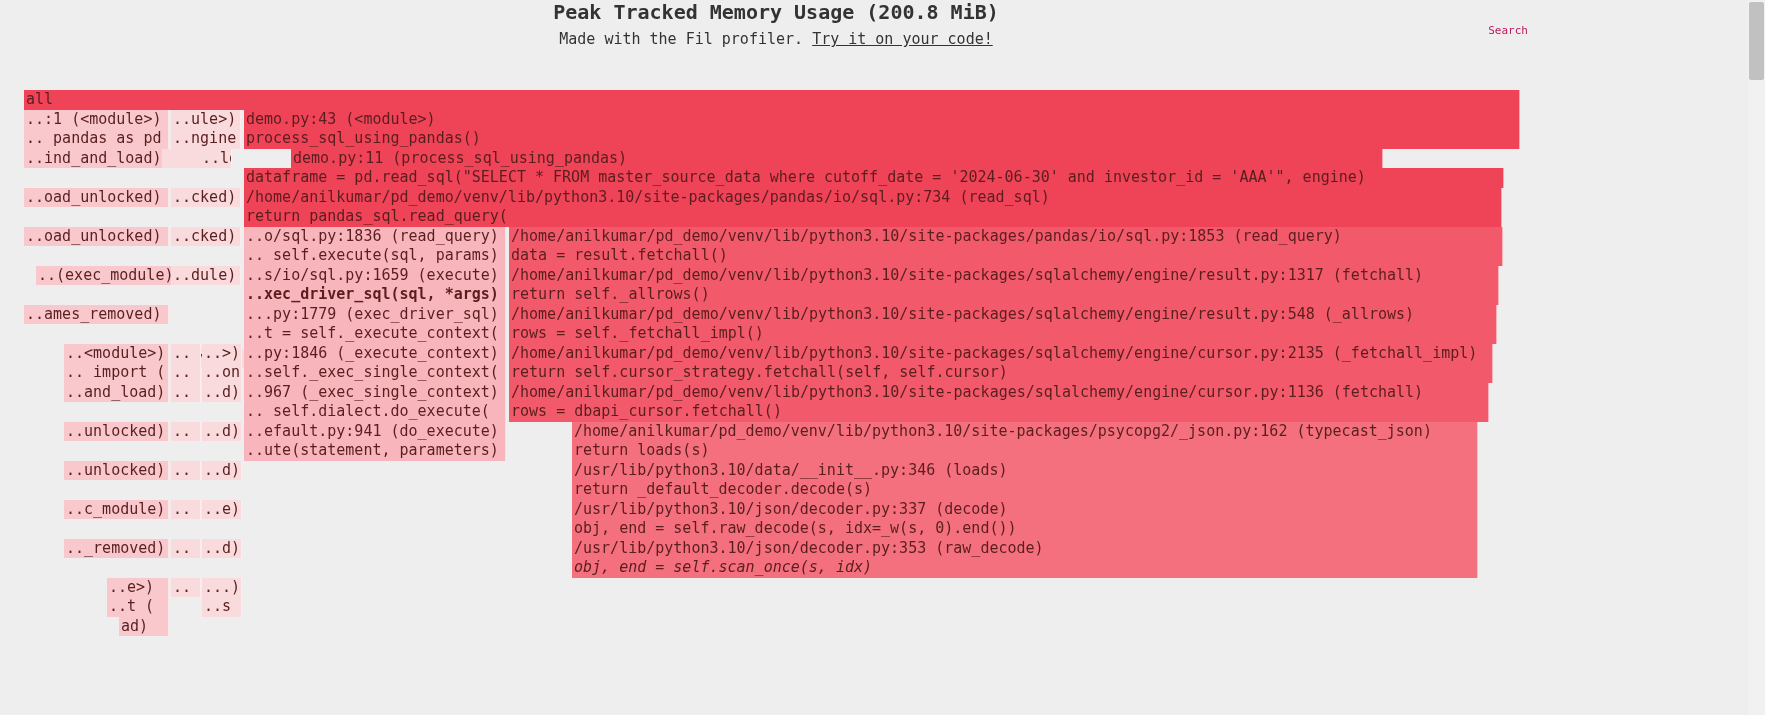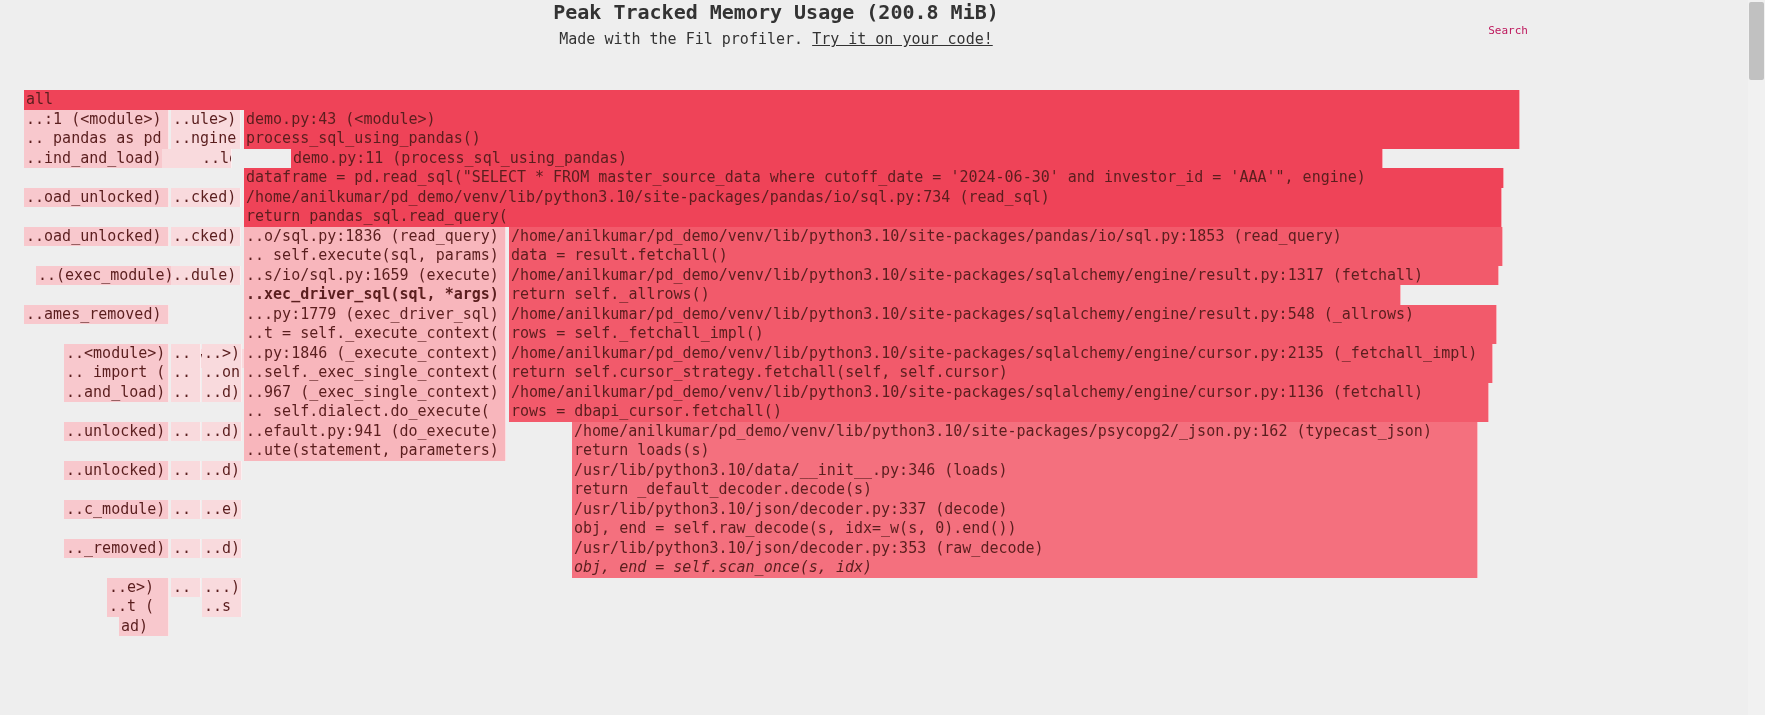--- a/index.html
+++ b/index.html
@@ -142,21 +142,21 @@
         <div class="cell c7" title="               data = result.fetchall()" style="left: 485px; width: 994px;">               data = result.fetchall()</div>
       </div>
       <div class="row">
         <div class="cell c2" title="..(exec_module)" style="left: 0px; width: 145px; margin-left: 12px;">..(exec_module)</div>
         <div class="cell c1" title="..dule)" style="left: 147px; width: 70px;">..dule)</div>
         <div class="cell c3" title="..s/io/sql.py:1659 (execute)" style="left: 220px; width: 262px;">..s/io/sql.py:1659 (execute)</div>
         <div class="cell c7" title="/home/anilkumar/pd_demo/venv/lib/python3.10/site-packages/sqlalchemy/engine/result.py:1317 (fetchall)" style="left: 485px; width: 990px;">/home/anilkumar/pd_demo/venv/lib/python3.10/site-packages/sqlalchemy/engine/result.py:1317 (fetchall)</div>
       </div>
       <div class="row">
         <div class="cell c3" title="..xec_driver_sql(sql, *args)" style="left: 220px; width: 262px; font-weight: bold;">..xec_driver_sql(sql, *args)</div>
-        <div class="cell c7" title="               return self._allrows()" style="left: 485px; width: 892px;">               return self._allrows()</div>
+        <div class="cell c7" title="               return self._allrows()" style="left: 485px; width: 990px;">               return self._allrows()</div>
       </div>
       <div class="row">
         <div class="cell c2" title="..ames_removed)" style="left: 0px; width: 145px;">..ames_removed)</div>
         <div class="cell c1" title="..oved)" style="left: 147px; width: 78px; margin-top: 44px;">..oved)</div>
         <div class="cell c3" title="...py:1779 (exec_driver_sql)" style="left: 220px; width: 262px;">...py:1779 (exec_driver_sql)</div>
         <div class="cell c7" title="/home/anilkumar/pd_demo/venv/lib/python3.10/site-packages/sqlalchemy/engine/result.py:548 (_allrows)" style="left: 485px; width: 988px;">/home/anilkumar/pd_demo/venv/lib/python3.10/site-packages/sqlalchemy/engine/result.py:548 (_allrows)</div>
       </div>
       <div class="row">
         <div class="cell c3" title="..t = self._execute_context(" style="left: 220px; width: 262px;">..t = self._execute_context(</div>
         <div class="cell c7" title="       rows = self._fetchall_impl()" style="left: 485px; width: 988px;">       rows = self._fetchall_impl()</div>

